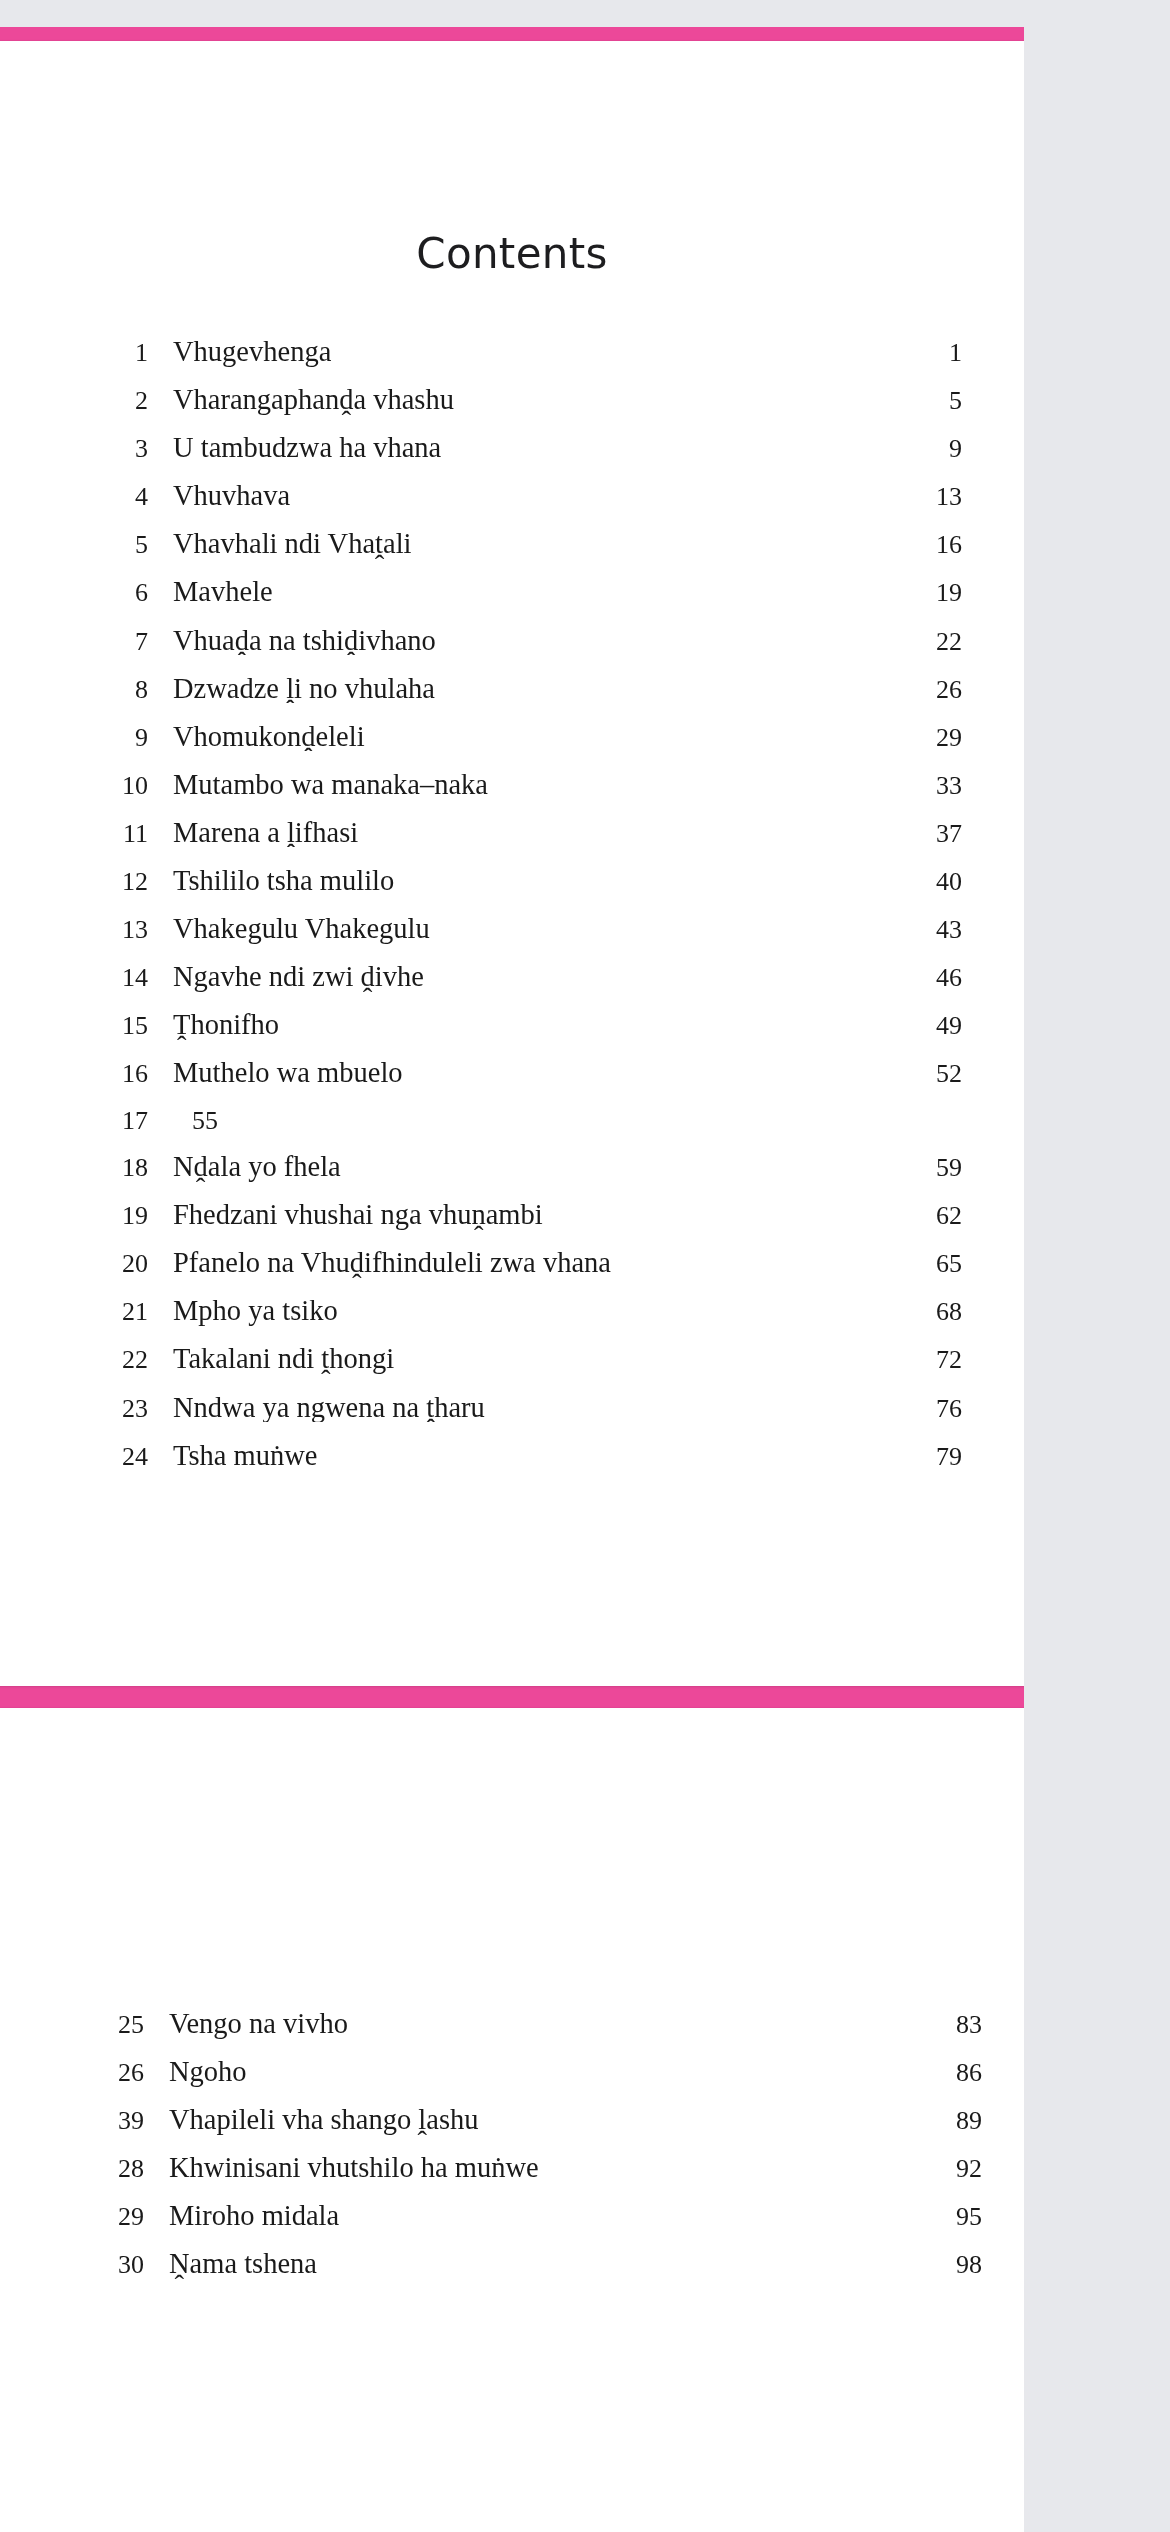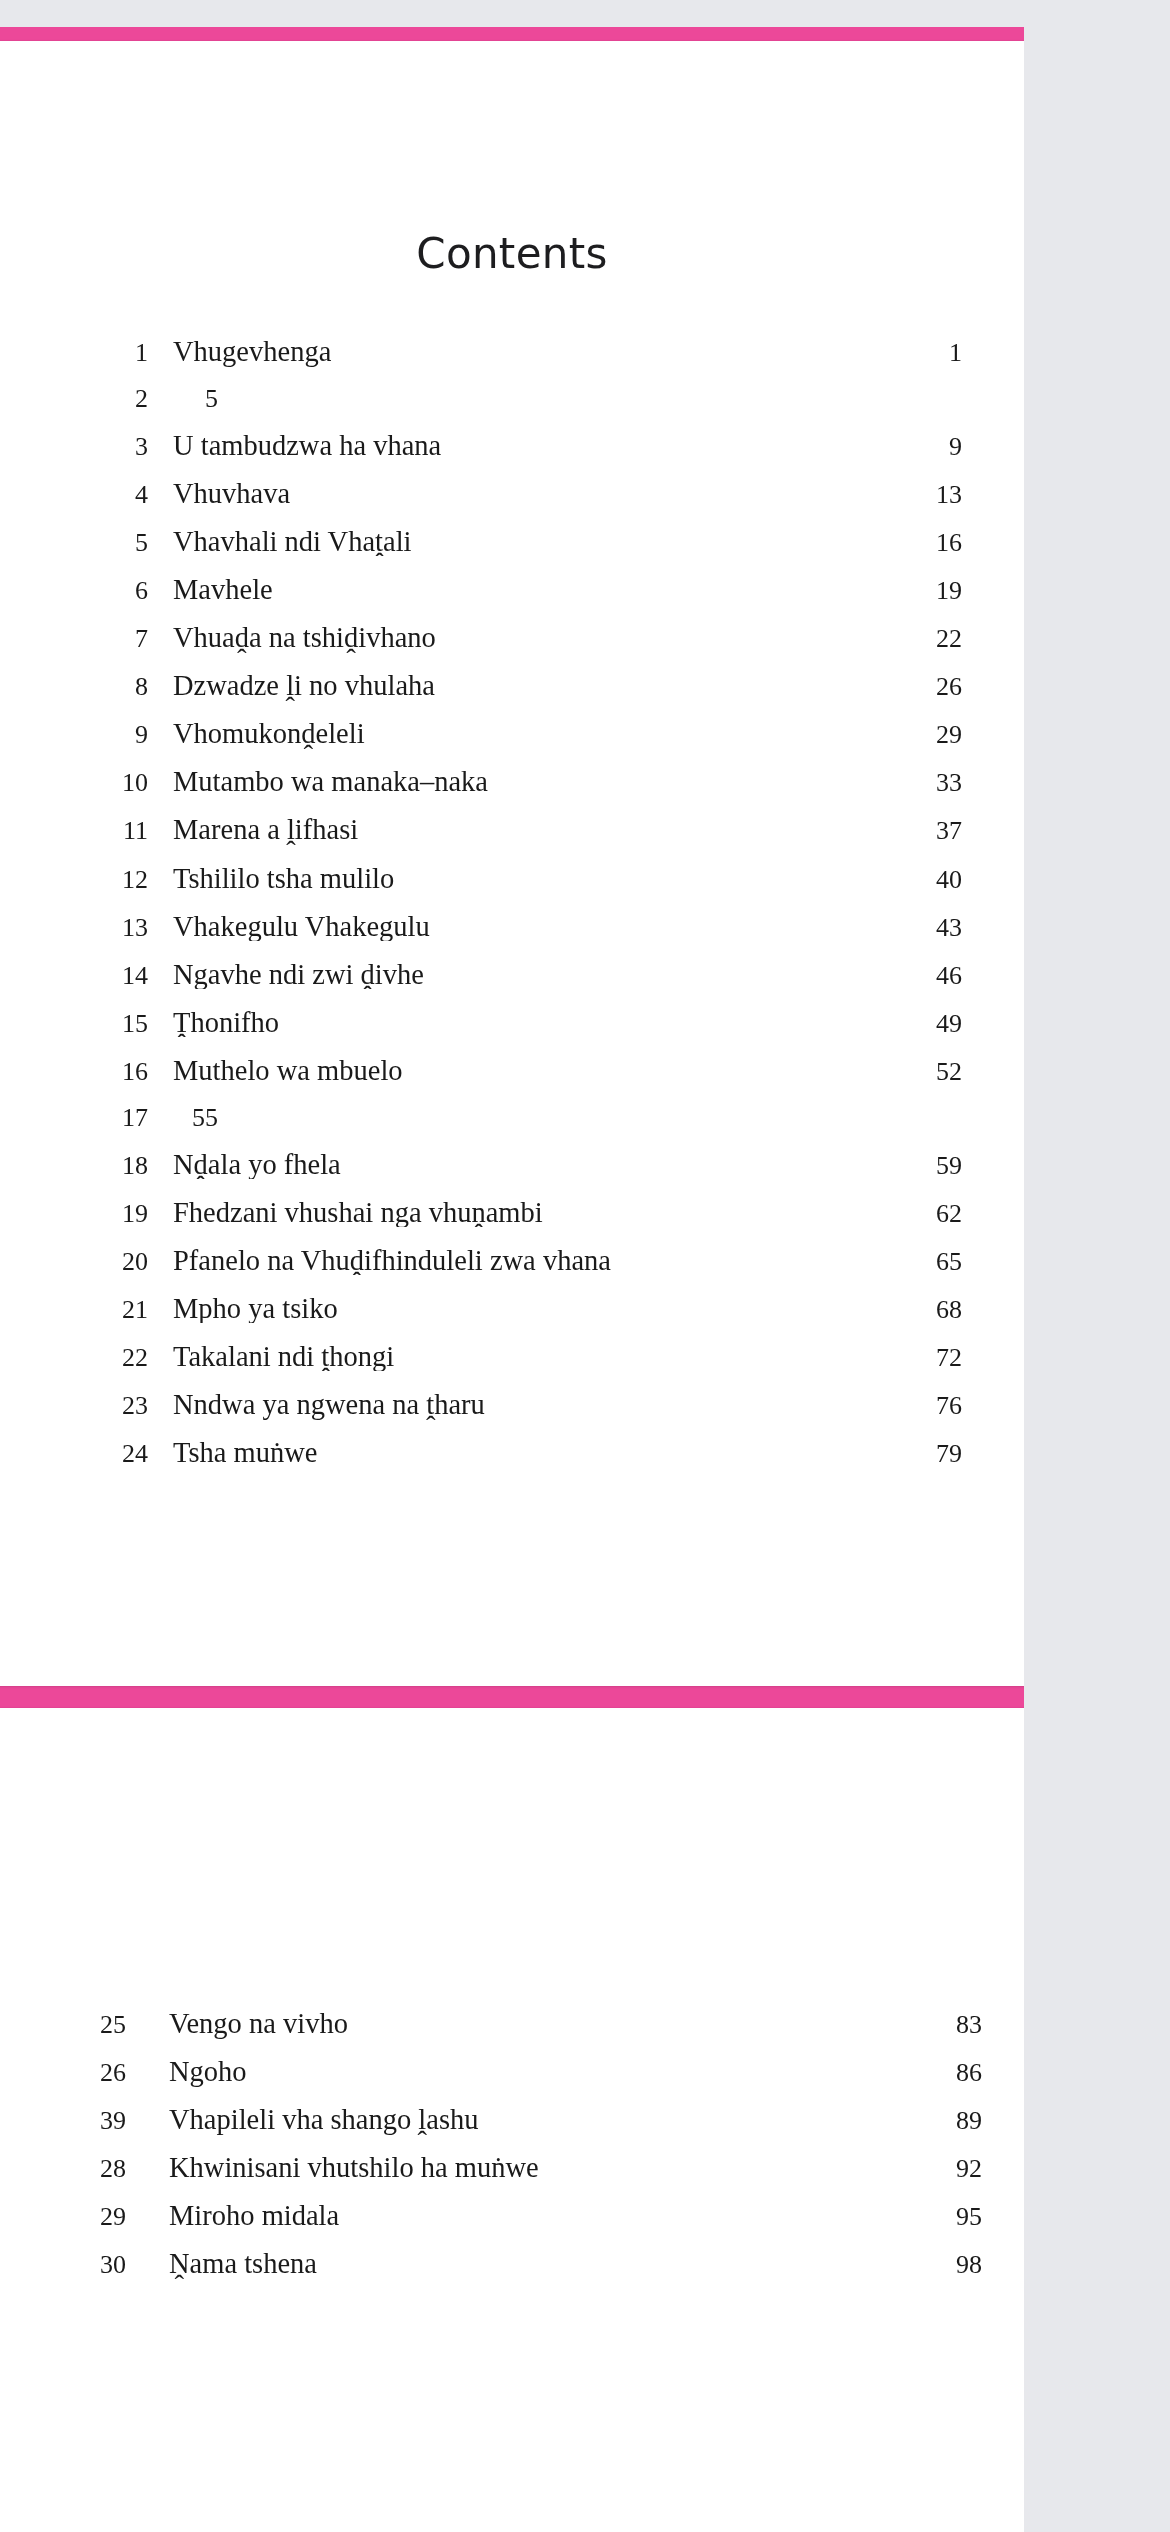--- a/index.html
+++ b/index.html
@@ -87,38 +87,39 @@
     color: #1a1a1a;
   }
   
   .toc-two {
     width: 900px;
     margin: 0 auto;
     padding-top: 302px;
     list-style: none;
   }
   .toc-two .toc-row { margin-bottom: 19.5px; }
-  .toc-two .toc-num { flex: 0 0 62px; width: 62px; text-align: center; }
+  .toc-two .toc-num { flex: 0 0 62px; width: 62px; }
   .toc-two .toc-page { flex: 0 0 62px; }
 </style>
 </head>
 <body>
 
 <div class="viewport">
 
   <div class="page page-one">
     <h1 class="doc-title">Contents</h1>
     <ul class="toc toc-one">
         <li class="toc-row">
           <span class="toc-num">1</span>
           <span class="toc-title">Vhugevhenga</span>
           <span class="toc-page">1</span>
         </li>
         <li class="toc-row">
           <span class="toc-num">2</span>
+          <span class="toc-title">Vharangaphanḓa vhashu</span>
           <span class="toc-page">5</span>
         </li>
         <li class="toc-row">
           <span class="toc-num">3</span>
           <span class="toc-title">U tambudzwa ha vhana</span>
           <span class="toc-page">9</span>
         </li>
         <li class="toc-row">
           <span class="toc-num">4</span>
           <span class="toc-title">Vhuvhava</span>

